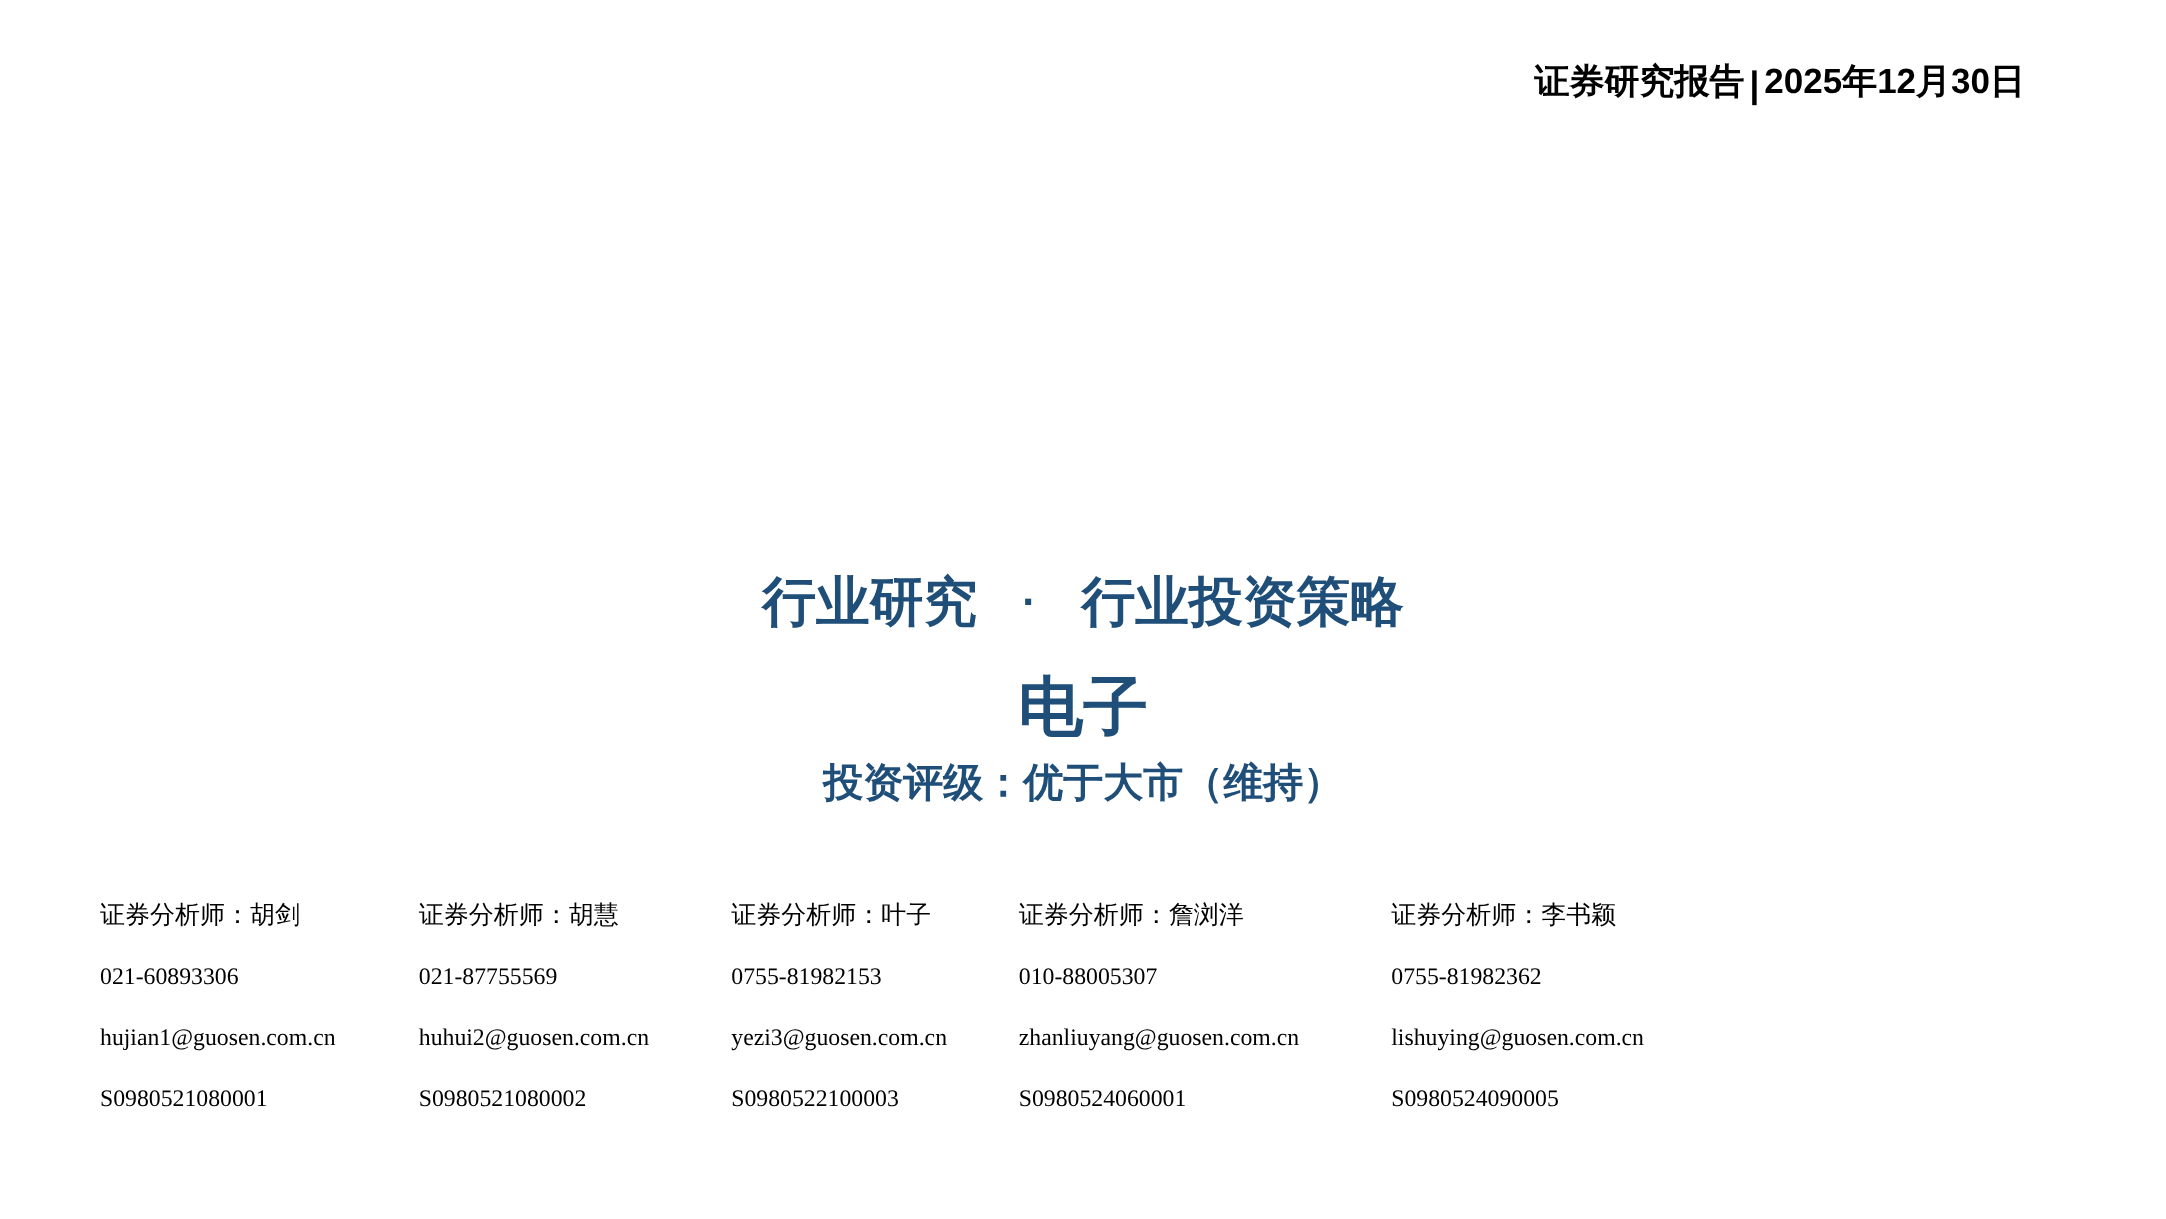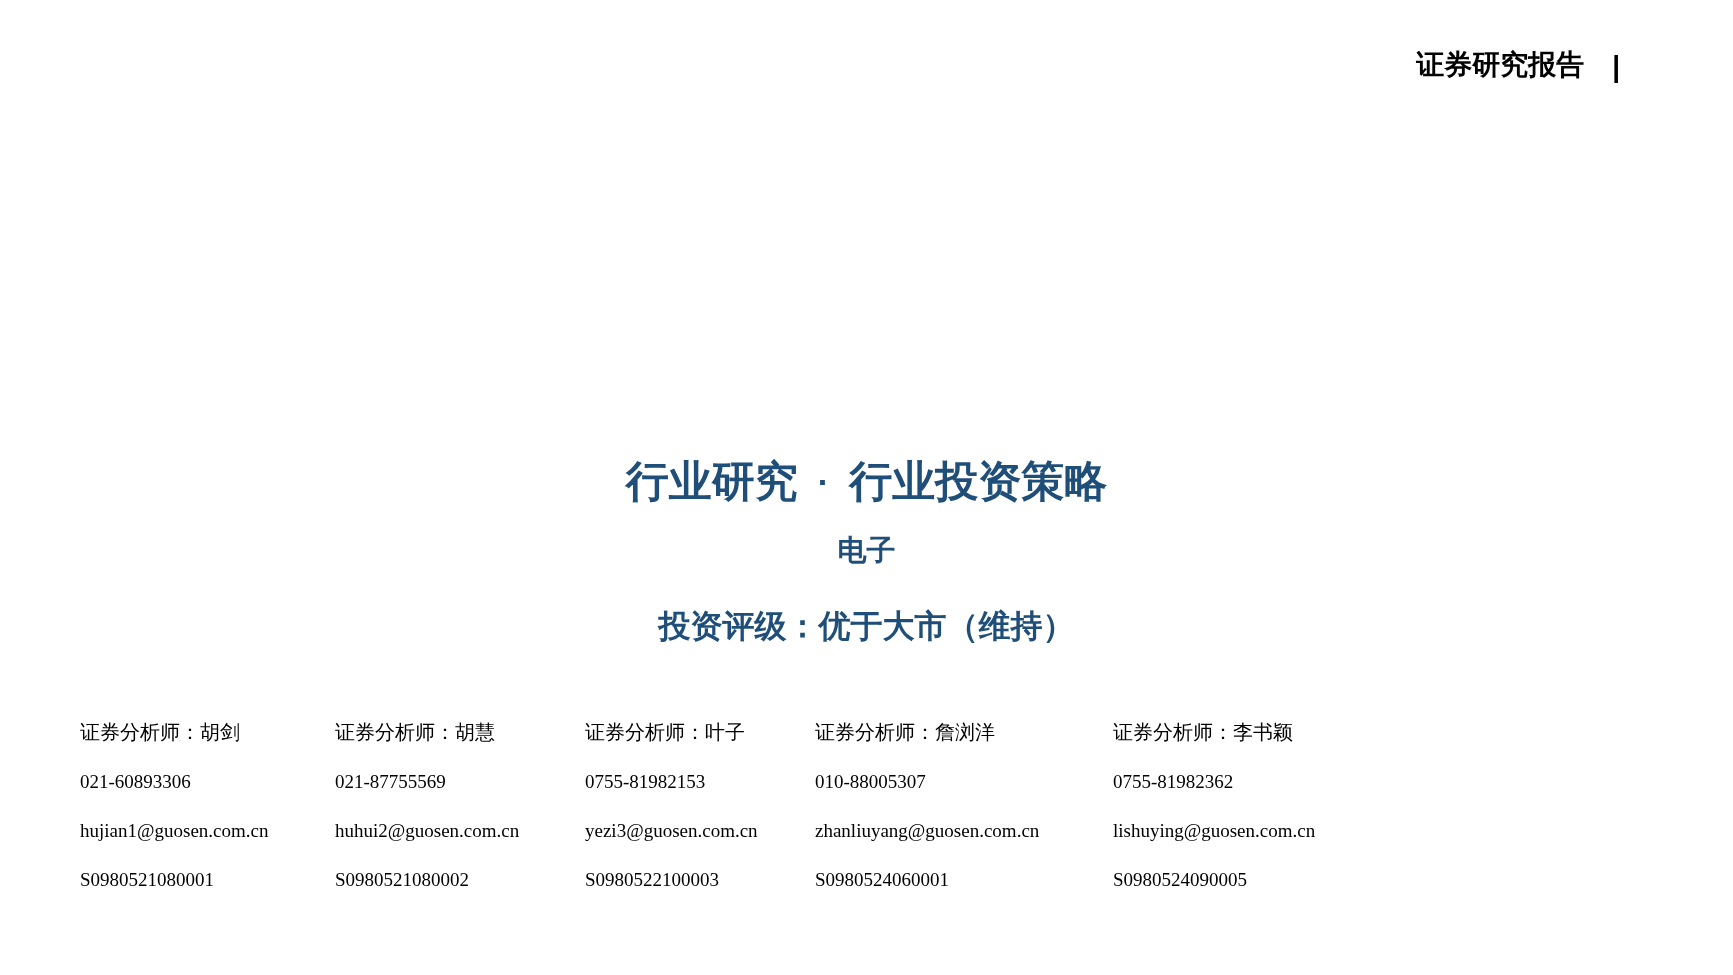--- a/index.html
+++ b/index.html
@@ -7,35 +7,35 @@
   html,body { background:#ffffff; }
   body { font-family:"Liberation Sans", sans-serif; color:var(--ink); }
   .page {
     position:relative; width:1733px; height:975px;
     background:#ffffff; overflow:hidden;
   }
 
   
   .report-header {
     position:absolute; top:46px; right:113px;
-    display:flex; align-items:flex-end; gap:28px;
+    display:flex; align-items:flex-end; gap:4px;
     font-size:28px; font-weight:bold; color:var(--ink);
     white-space:nowrap;
   }
   .report-header .sep { font-weight:bold; transform:scaleY(1.05); }
 
   
   .title-line {
     position:absolute; left:0; width:100%;
     display:flex; justify-content:center; align-items:baseline;
     color:var(--accent); font-weight:bold; white-space:nowrap;
   }
-  .title-main  { top:453px; font-size:43px; gap:20px; }
+  .title-main  { top:453px; font-size:43px; gap:36px; }
   .title-main .dot { font-size:34px; align-self:center; }
-  .title-sector{ top:531px; font-size:29px; }
+  .title-sector{ top:531px; font-size:52px; }
   .title-rating{ top:605px; font-size:32px; }
 
   
   .analysts { position:absolute; top:0; left:0; width:100%; height:100%; }
   .analyst-col { position:absolute; top:720px; white-space:nowrap; }
   .analyst-col:nth-child(1){ left:80px; }
   .analyst-col:nth-child(2){ left:335px; }
   .analyst-col:nth-child(3){ left:585px; }
   .analyst-col:nth-child(4){ left:815px; }
   .analyst-col:nth-child(5){ left:1113px; }
@@ -45,20 +45,21 @@
   .analyst-serif { font-size:19px; color:var(--ink); font-family:"Liberation Serif", serif; }
 </style>
 </head>
 <body>
 
 <div class="page">
 
   <div class="report-header">
     <span>证券研究报告</span>
     <span class="sep">|</span>
+    <span>2025年12月30日</span>
   </div>
 
   <div class="title-line title-main">
     <span>行业研究</span>
     <span class="dot">·</span>
     <span>行业投资策略</span>
   </div>
   <div class="title-line title-sector">
     <span>电子</span>
   </div>

